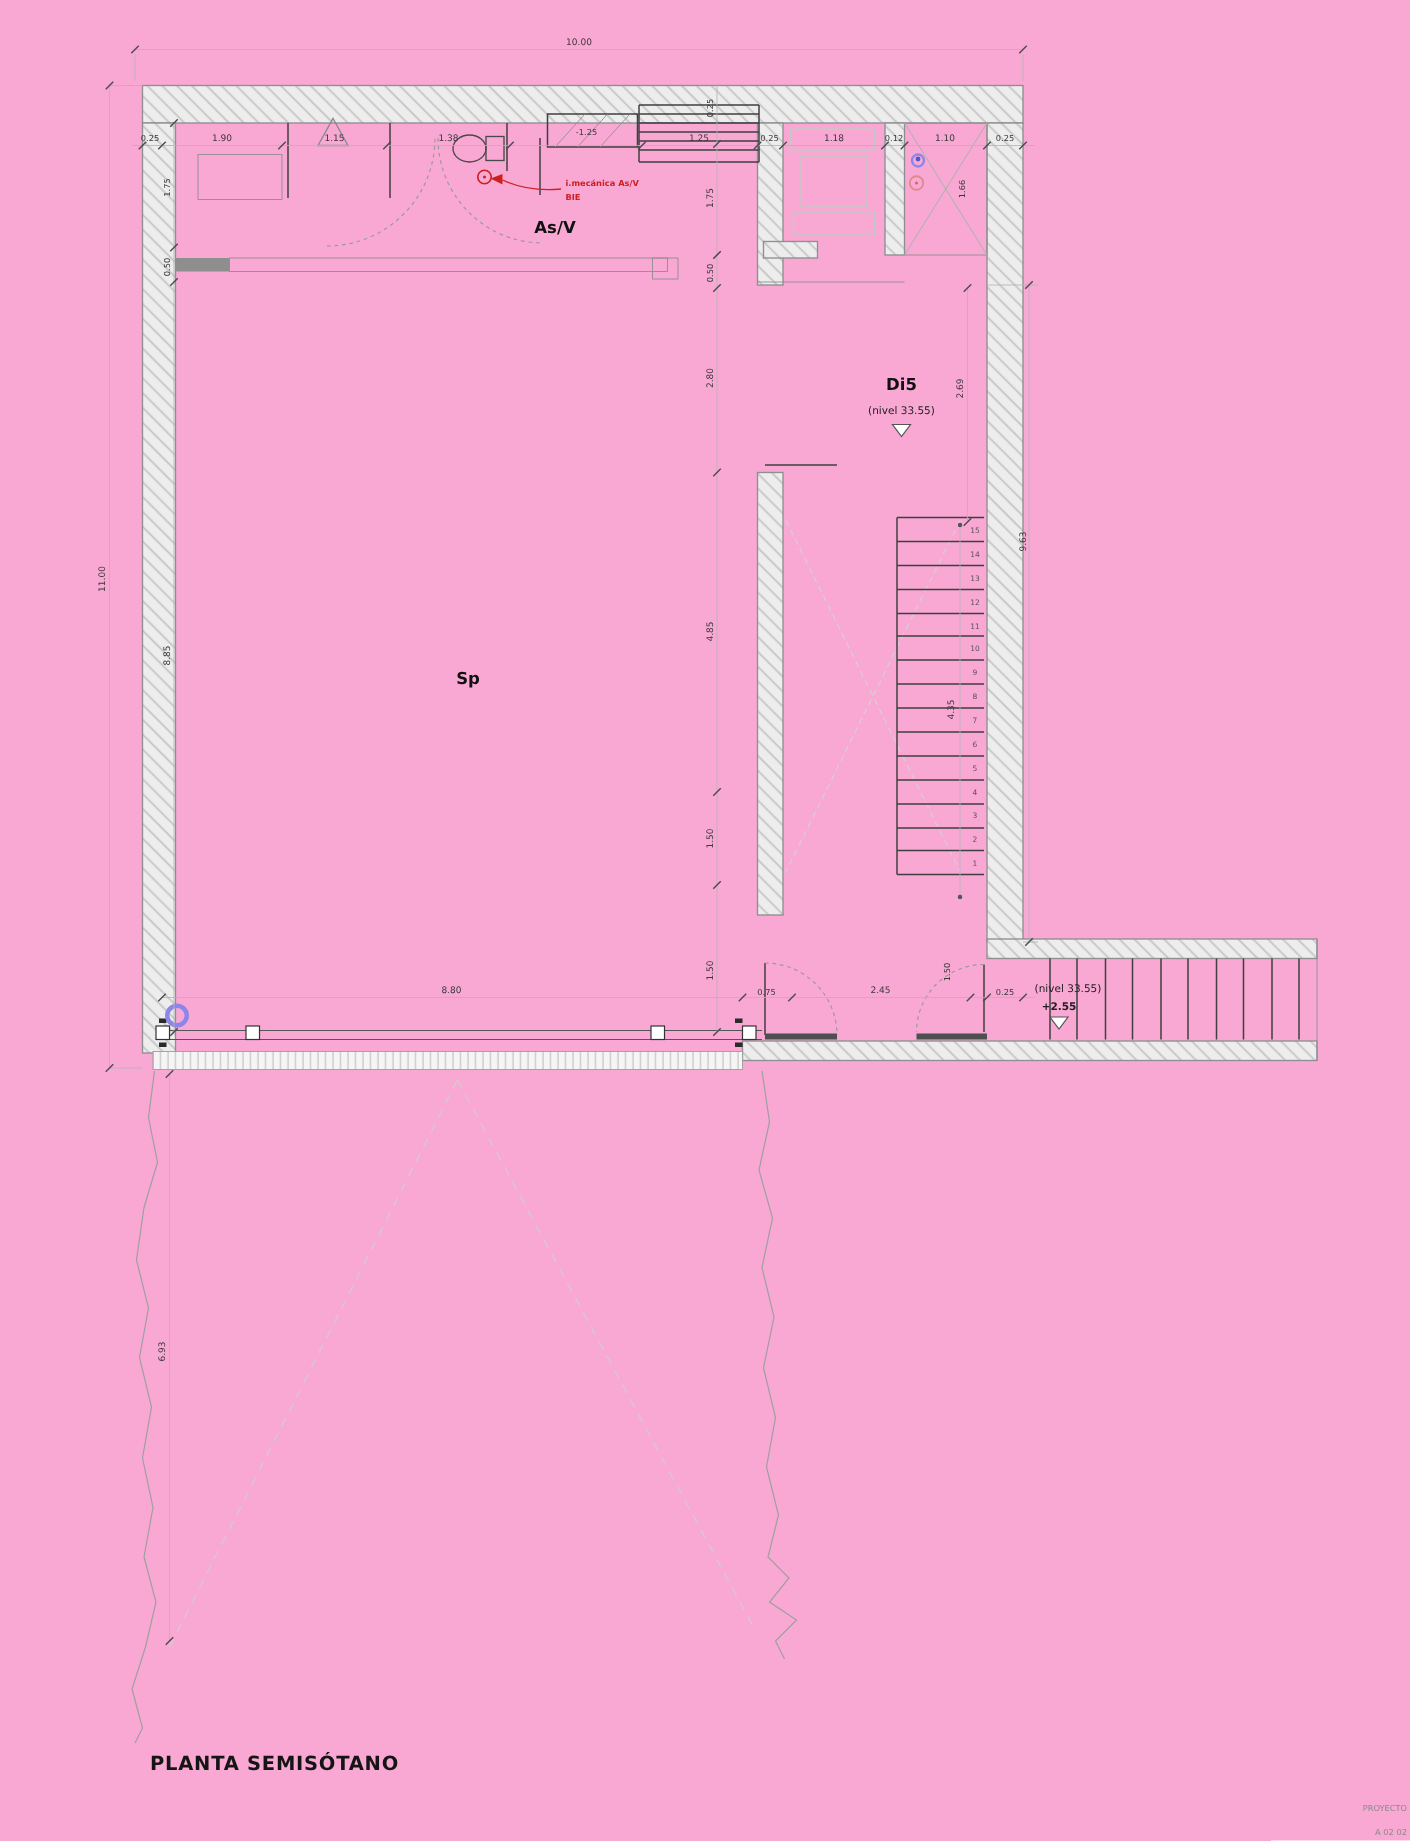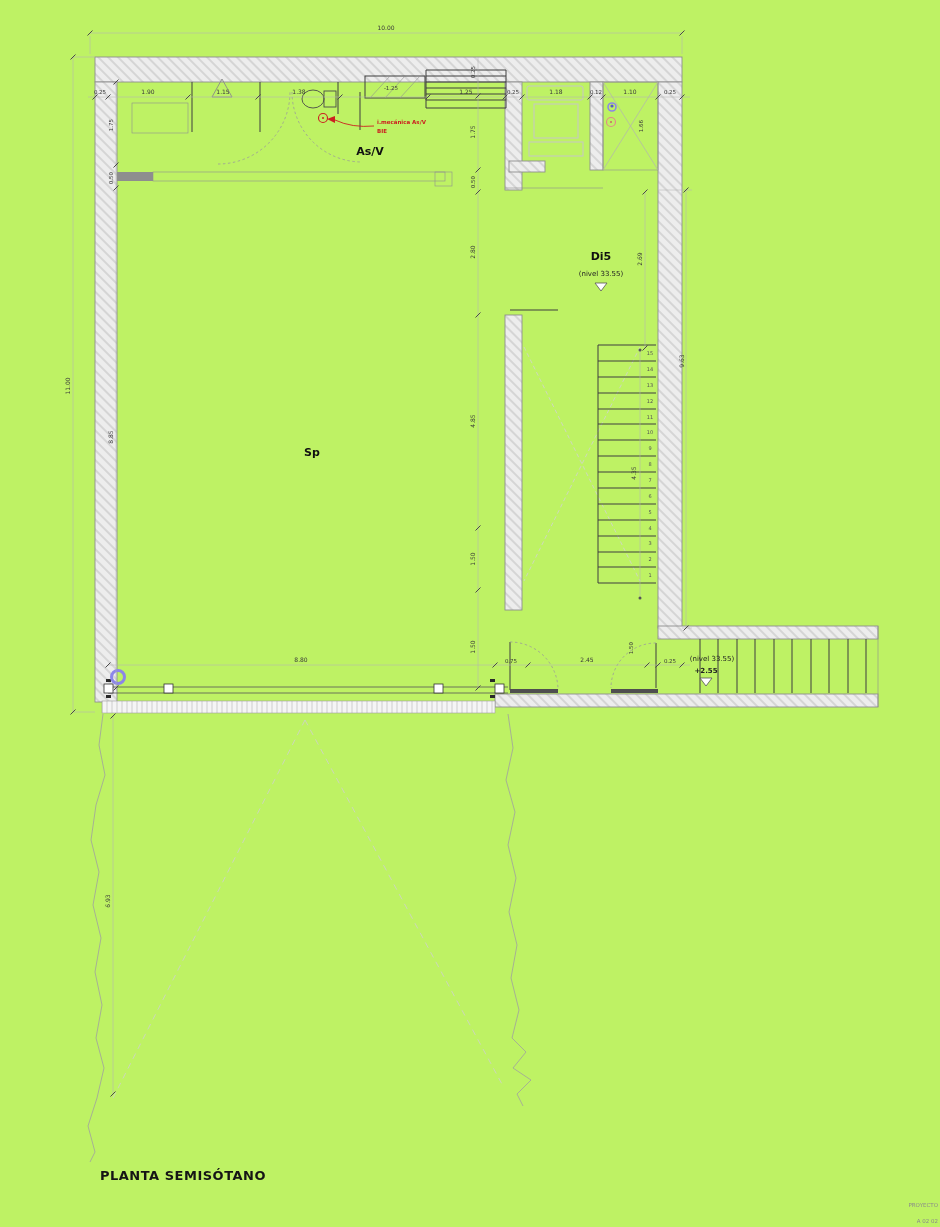--- a/index.html
+++ b/index.html
@@ -1,16 +1,16 @@
 <!DOCTYPE html>
 <html><head>
 <meta charset="utf-8">
 <style>
   html,body{margin:0;padding:0;background:#ffffff;}
-  .page{position:relative;width:940px;height:1227px;background:#bef264;overflow:hidden;}
+  .page{position:relative;width:940px;height:1227px;background:#f9a8d4;overflow:hidden;}
   svg{display:block;}
   text{font-family:"DejaVu Sans","Liberation Sans",sans-serif;}
   .dim{font-size:6px;fill:#3a3a3a;text-anchor:middle;}
   .dimsm{font-size:5.5px;fill:#3a3a3a;text-anchor:middle;}
   .step{font-size:5px;fill:#555;text-anchor:middle;}
   .roomlabel{font-size:11px;font-weight:bold;fill:#111;text-anchor:middle;}
   .levellabel{font-size:7px;fill:#222;text-anchor:middle;}
   .rednote{font-size:5.5px;font-weight:bold;fill:#cc2020;}
   .title{font-size:13px;font-weight:bold;fill:#151515;letter-spacing:.5px;}
   .footer{font-size:5.5px;fill:#8a8a8a;text-anchor:end;}

